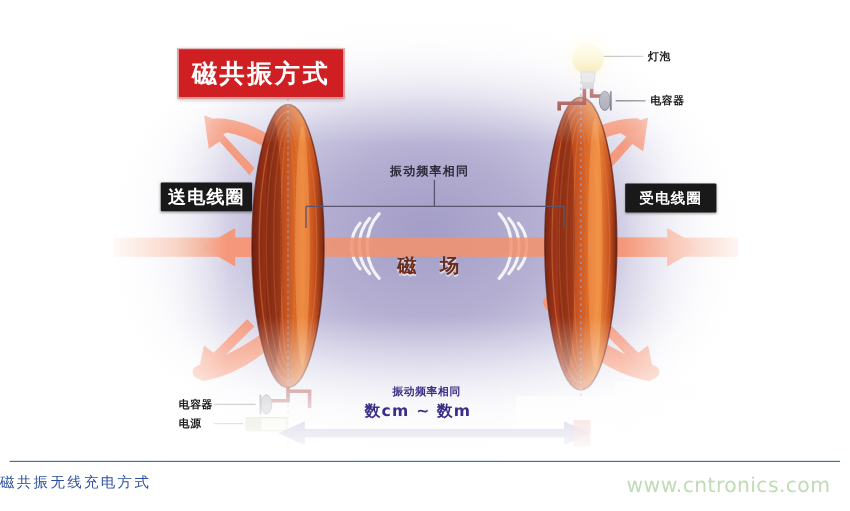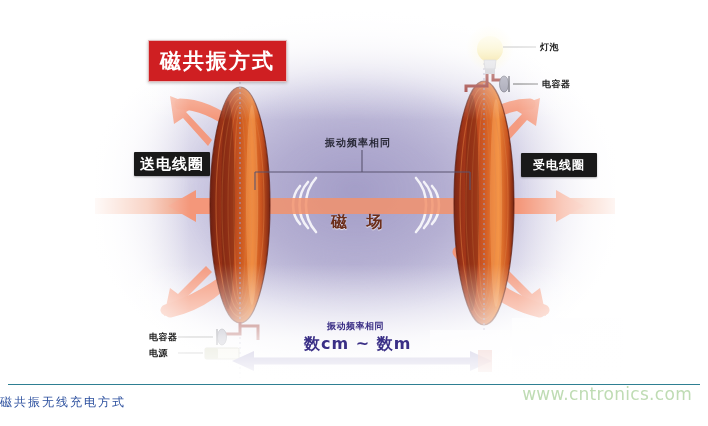--- a/index.html
+++ b/index.html
@@ -34,29 +34,29 @@
     background:#cf1f22;color:#fff;font-weight:bold;letter-spacing:2px;
     box-shadow:0 1px 3px rgba(0,0,0,.25);border:1px solid #e4b9ba;}
   .blk-label{position:absolute;display:flex;align-items:center;justify-content:center;
     background:#191919;color:#ffffff;font-weight:bold;letter-spacing:1px;
     border-radius:1px;box-shadow:0 1px 2px rgba(0,0,0,.3);}
   .plain{position:absolute;white-space:nowrap;}
   .freq-lbl{color:#2b2b3a;font-size:10px;font-weight:bold;letter-spacing:1px;}
   .field-lbl{color:#6b2d1a;font-size:16px;font-weight:bold;letter-spacing:7px;
     text-shadow:0 1px 1px rgba(255,255,255,.7);}
   .dist-small{color:#3b2f86;font-size:9px;font-weight:bold;letter-spacing:.5px;}
-  .dist-big{color:#3a2f86;font-size:16px;font-weight:bold;letter-spacing:1px;}
+  .dist-big{color:#3a2f86;font-size:13px;font-weight:bold;letter-spacing:1px;}
   .lead-lbl{color:#1c1c1c;font-size:9px;font-weight:bold;letter-spacing:.5px;}
 
   
   #rule{position:absolute;left:8px;top:384px;width:692px;height:0;
     border-top:1px solid #2e7f92;}
   #caption{position:absolute;left:0;top:394px;width:708px;text-align:left;
     color:#2b4f9e;font-size:12px;letter-spacing:2px;}
-  #watermark{position:absolute;right:16px;top:384px;color:#bfdcb4;font-size:17px;
+  #watermark{position:absolute;right:16px;top:395px;color:#bfdcb4;font-size:17px;
     letter-spacing:.3px;}
 </style>
 </head>
 <body>
 
 <div id="stage">
 
   <div id="illus">
     <div class="bgwash"></div>
     <div class="bgwash2"></div>

